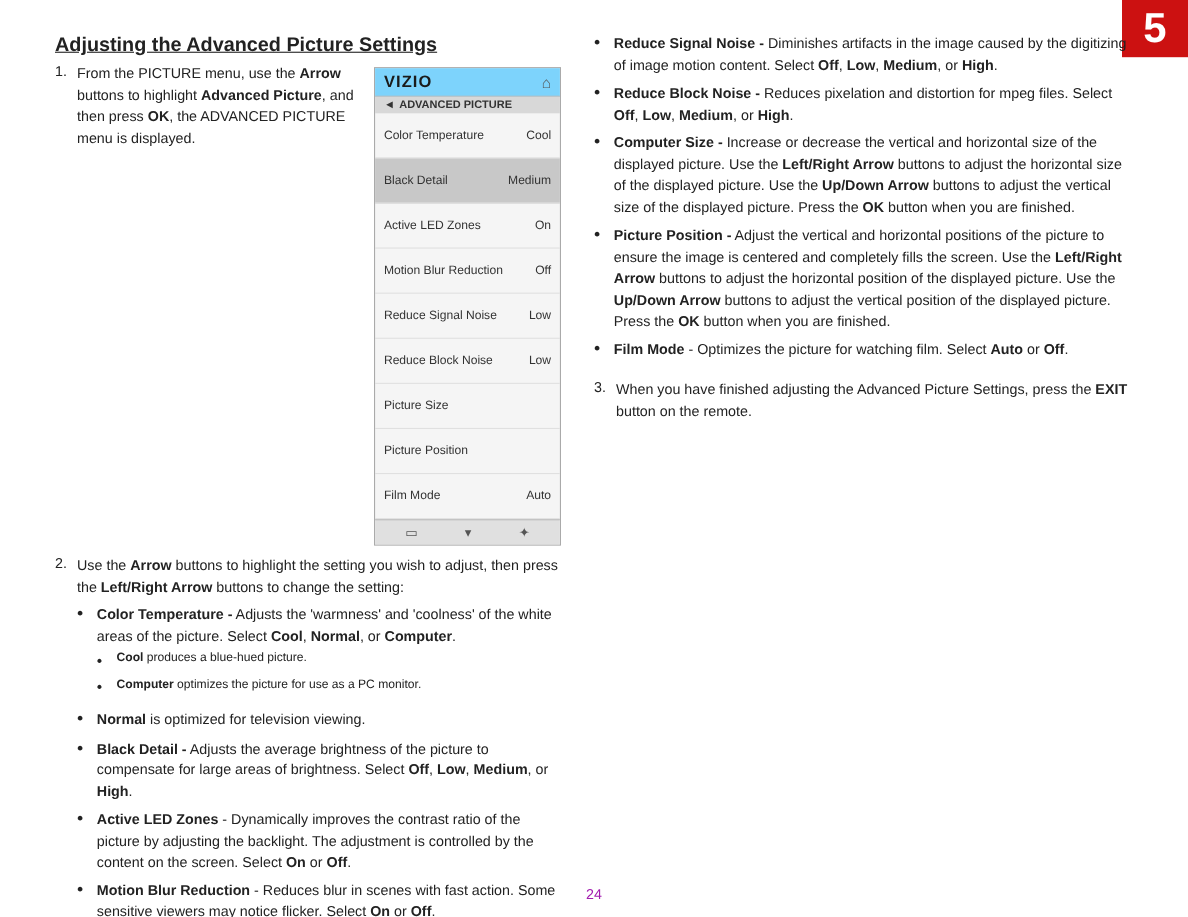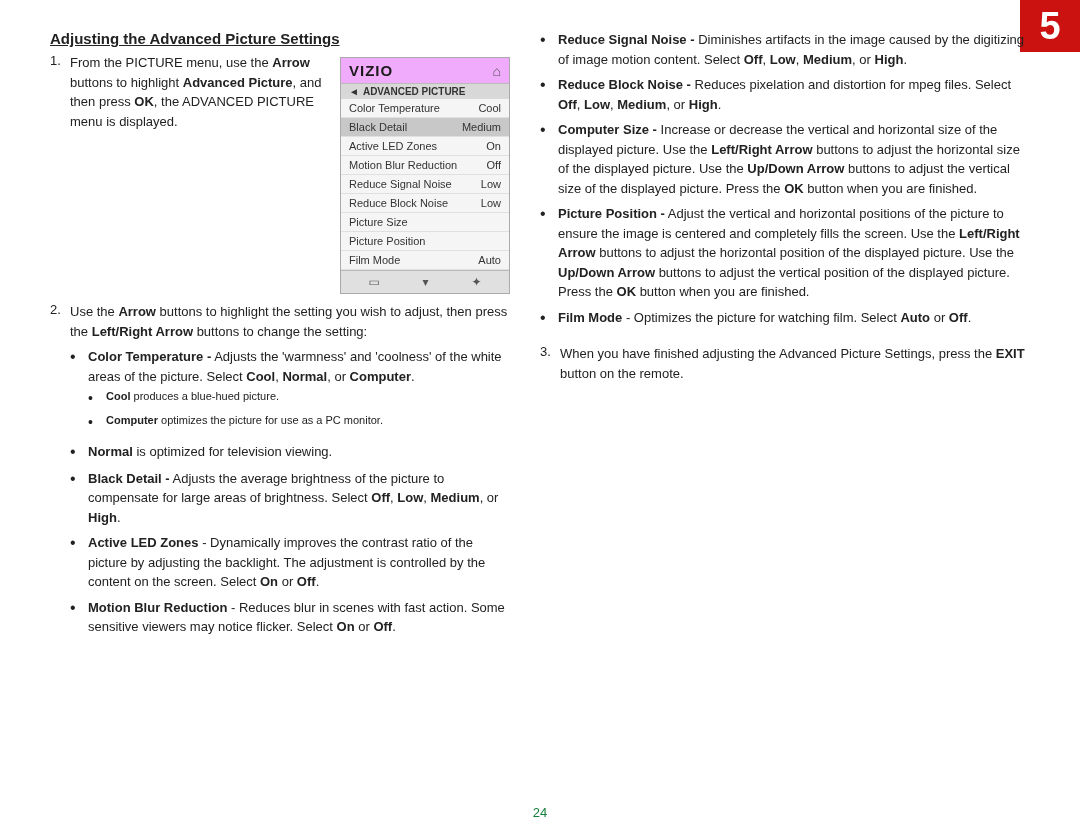--- a/index.html
+++ b/index.html
@@ -52,21 +52,21 @@
     }
 
     .right-column {
       flex: 1;
       display: flex;
       flex-direction: column;
     }
 
     
     .section-heading {
-      font-size: 15px;
+      font-size: 18px;
       font-weight: bold;
       text-decoration: underline;
       margin-bottom: 6px;
     }
 
     .intro-text {
       font-size: 13px;
       margin-bottom: 10px;
     }
 
@@ -109,21 +109,21 @@
       border: 1px solid #aaa;
       background: #f5f5f5;
       padding: 0;
       font-size: 11px;
       position: relative;
       margin-top: 4px;
       height: auto;
     }
 
     .tv-menu-header {
-      background: #f0abfc;
+      background: #7dd3fc;
       border-bottom: 1px solid #bbb;
       display: flex;
       align-items: center;
       justify-content: space-between;
       padding: 4px 8px;
     }
 
     .tv-menu-logo {
       font-family: Arial, sans-serif;
       font-size: 15px;
@@ -149,21 +149,21 @@
     }
 
     .tv-menu-back-arrow {
       font-size: 10px;
       color: #333;
     }
 
     .tv-menu-item {
       display: flex;
       justify-content: space-between;
-      padding: 3px 8px;
+      padding: 14px 8px;
       border-bottom: 1px solid #e0e0e0;
       font-size: 11px;
       color: #333;
     }
 
     .tv-menu-item.highlighted {
       background: #c8c8c8;
       justify-content: space-between;
     }
 
@@ -237,21 +237,21 @@
       line-height: 1.5;
     }
 
     
     .page-number {
       position: absolute;
       bottom: 14px;
       left: 50%;
       transform: translateX(-50%);
       font-size: 13px;
-      color: #15803d;
+      color: #a21caf;
     }
   </style>
 </head>
 <body>
 
 <div class="page-corner">
   <span class="page-corner-number">5</span>
 </div>
 
 <div class="content">

